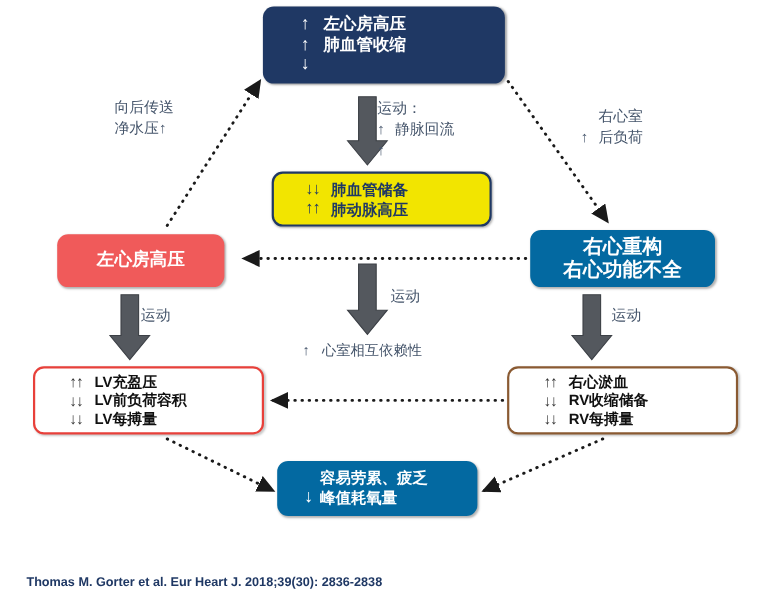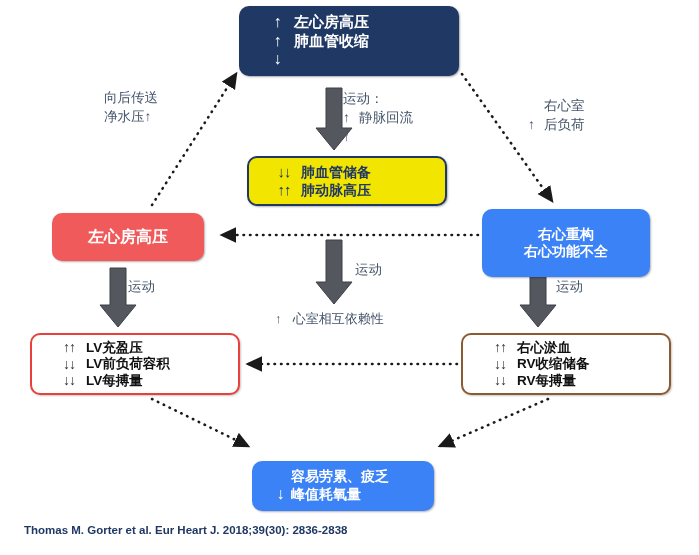--- a/index.html
+++ b/index.html
@@ -55,23 +55,23 @@
   
   #box-la{
     left:52px;top:213px;width:152px;height:48px;
     background:#f05a5a;color:#ffffff;
     font-size:16px;
     box-shadow:1px 1px 2px rgba(0,0,0,.3);
   }
 
   
   #box-rh{
-    left:482px;top:209px;width:168px;height:68px;
-    background:#3b82f6;color:#ffffff;
-    font-size:14px;
+    left:482px;top:209px;width:168px;height:52px;
+    background:#0369a1;color:#ffffff;
+    font-size:18px;
     box-shadow:1px 1px 2px rgba(0,0,0,.3);
   }
   #box-rh .line{justify-content:center;}
 
   
   #box-lv{
     left:30px;top:333px;width:210px;height:62px;
     background:#ffffff;color:#111111;
     border:2px solid #e8403a;
     font-size:13.5px;
@@ -87,24 +87,23 @@
     border:2px solid #8a5a32;
     font-size:13.5px;
     box-shadow:1px 1px 2px rgba(0,0,0,.22);
   }
   #box-rv .line{width:166px;}
   #box-rv .arrs{font-size:14px;color:#333333;}
 
   
   #box-green{
     left:252px;top:419px;width:182px;height:50px;
-    background:#3b82f6;color:#ffffff;
+    background:#0369a1;color:#ffffff;
     font-size:14px;
     box-shadow:1px 1px 2px rgba(0,0,0,.3);
-    margin-top:42px;
   }
   #box-green .line{width:148px;}
   #box-green .arrs{font-size:16px;color:#ffffff;}
 
   
   .anno{
     position:absolute;
     color:#44546a;
     font-size:13.5px;
     line-height:1.42;

